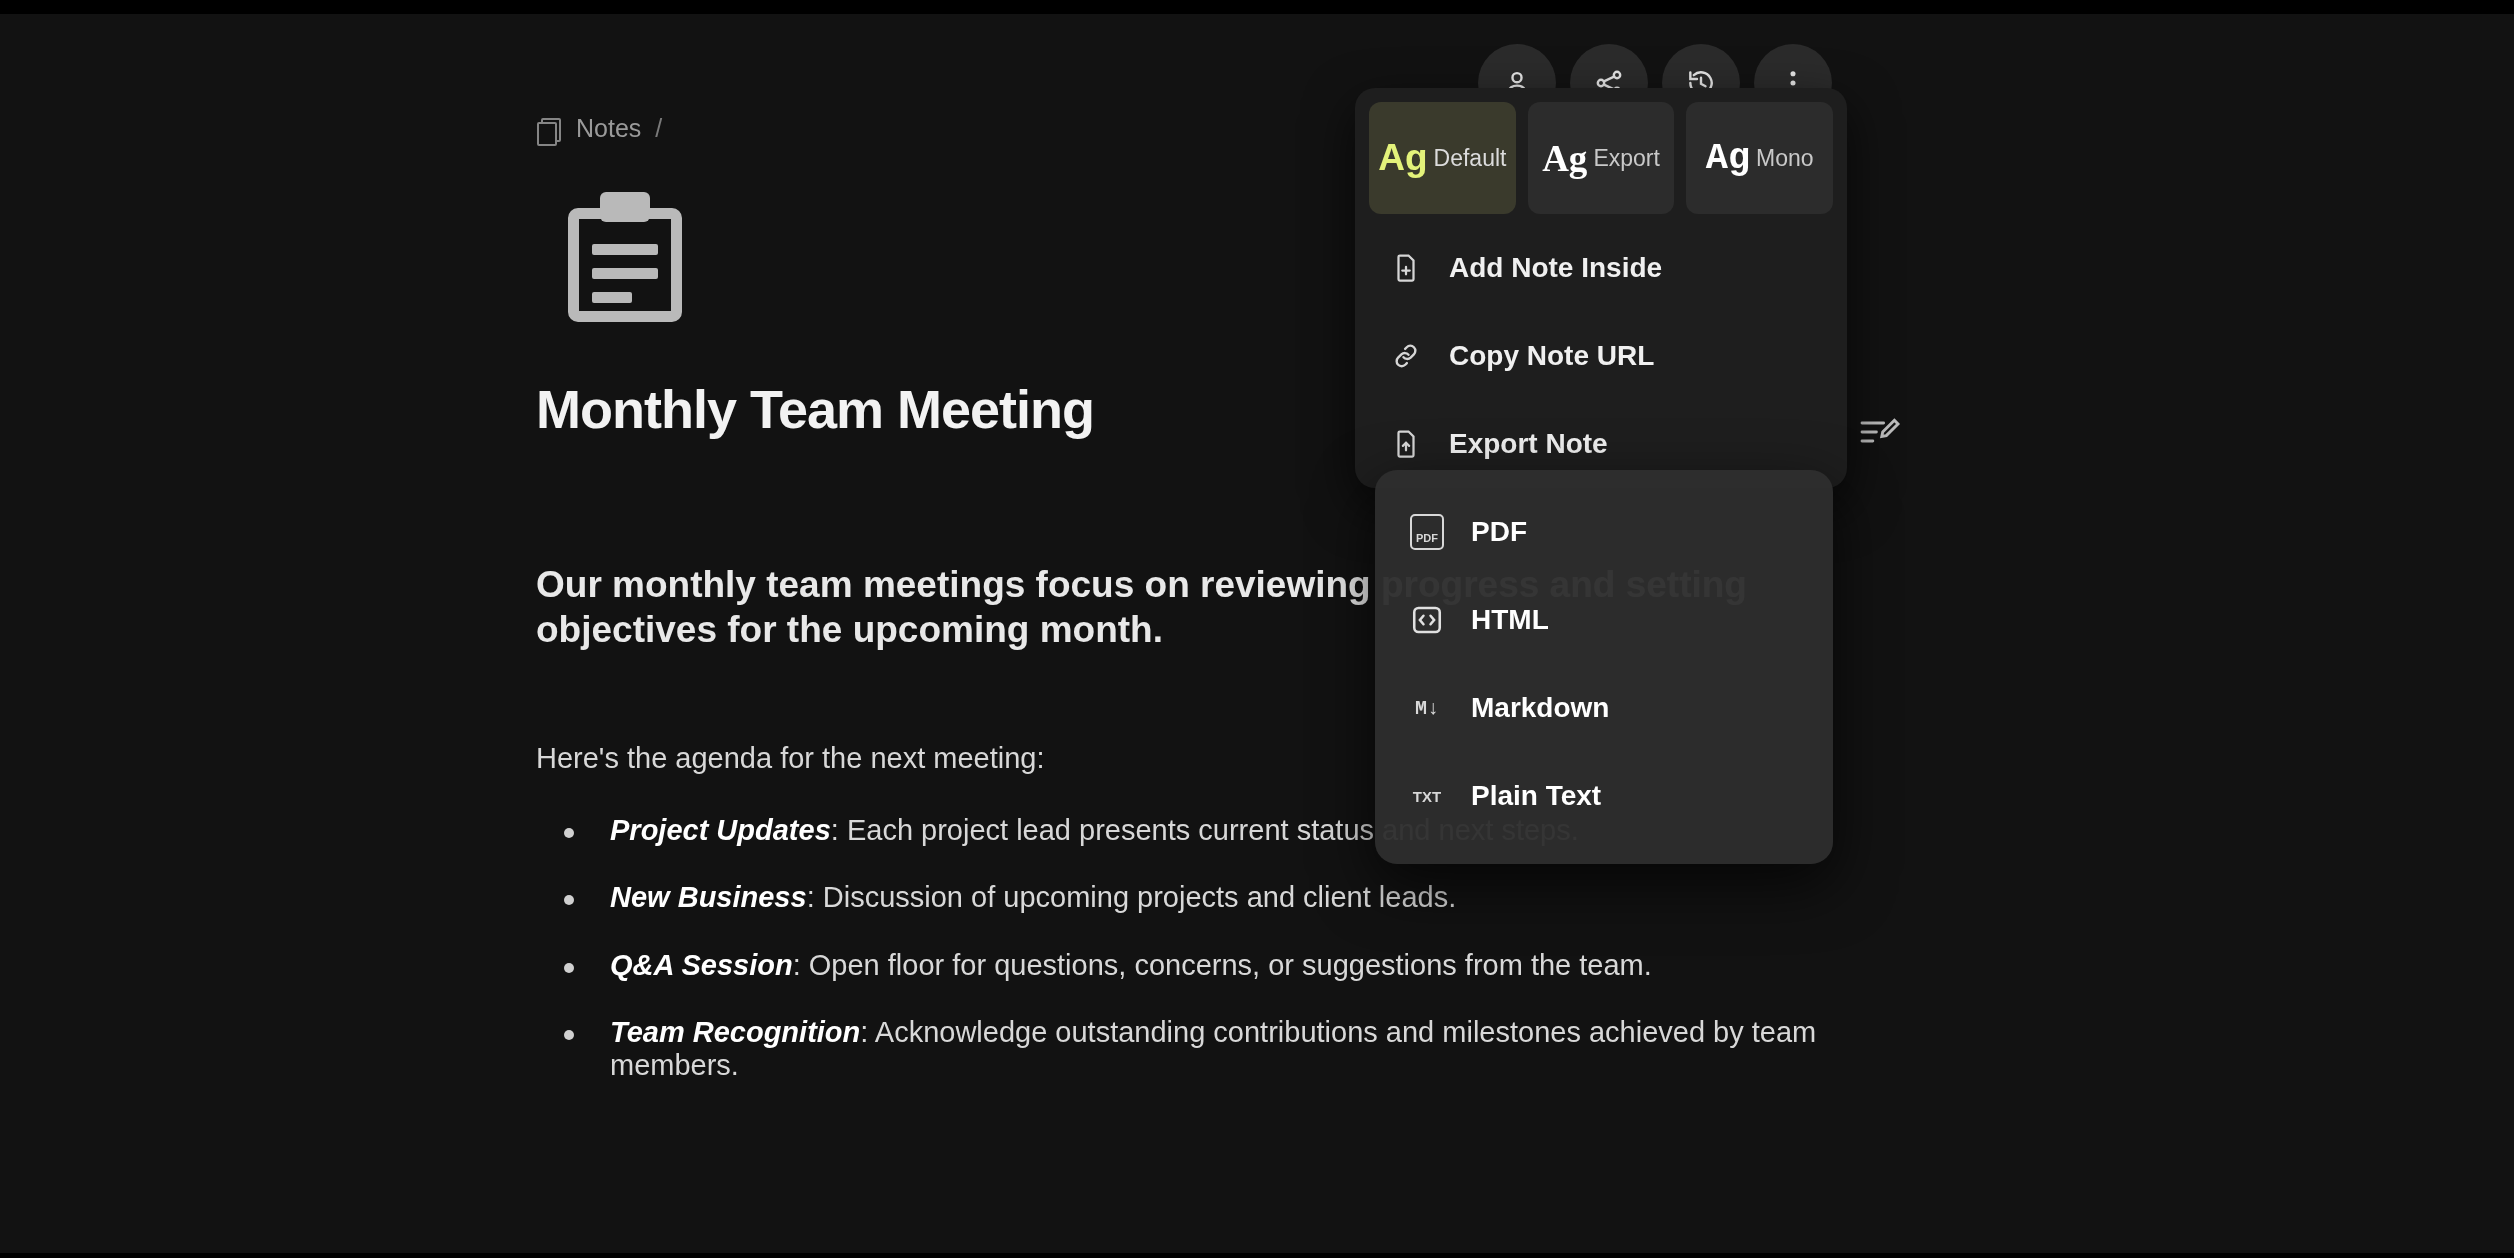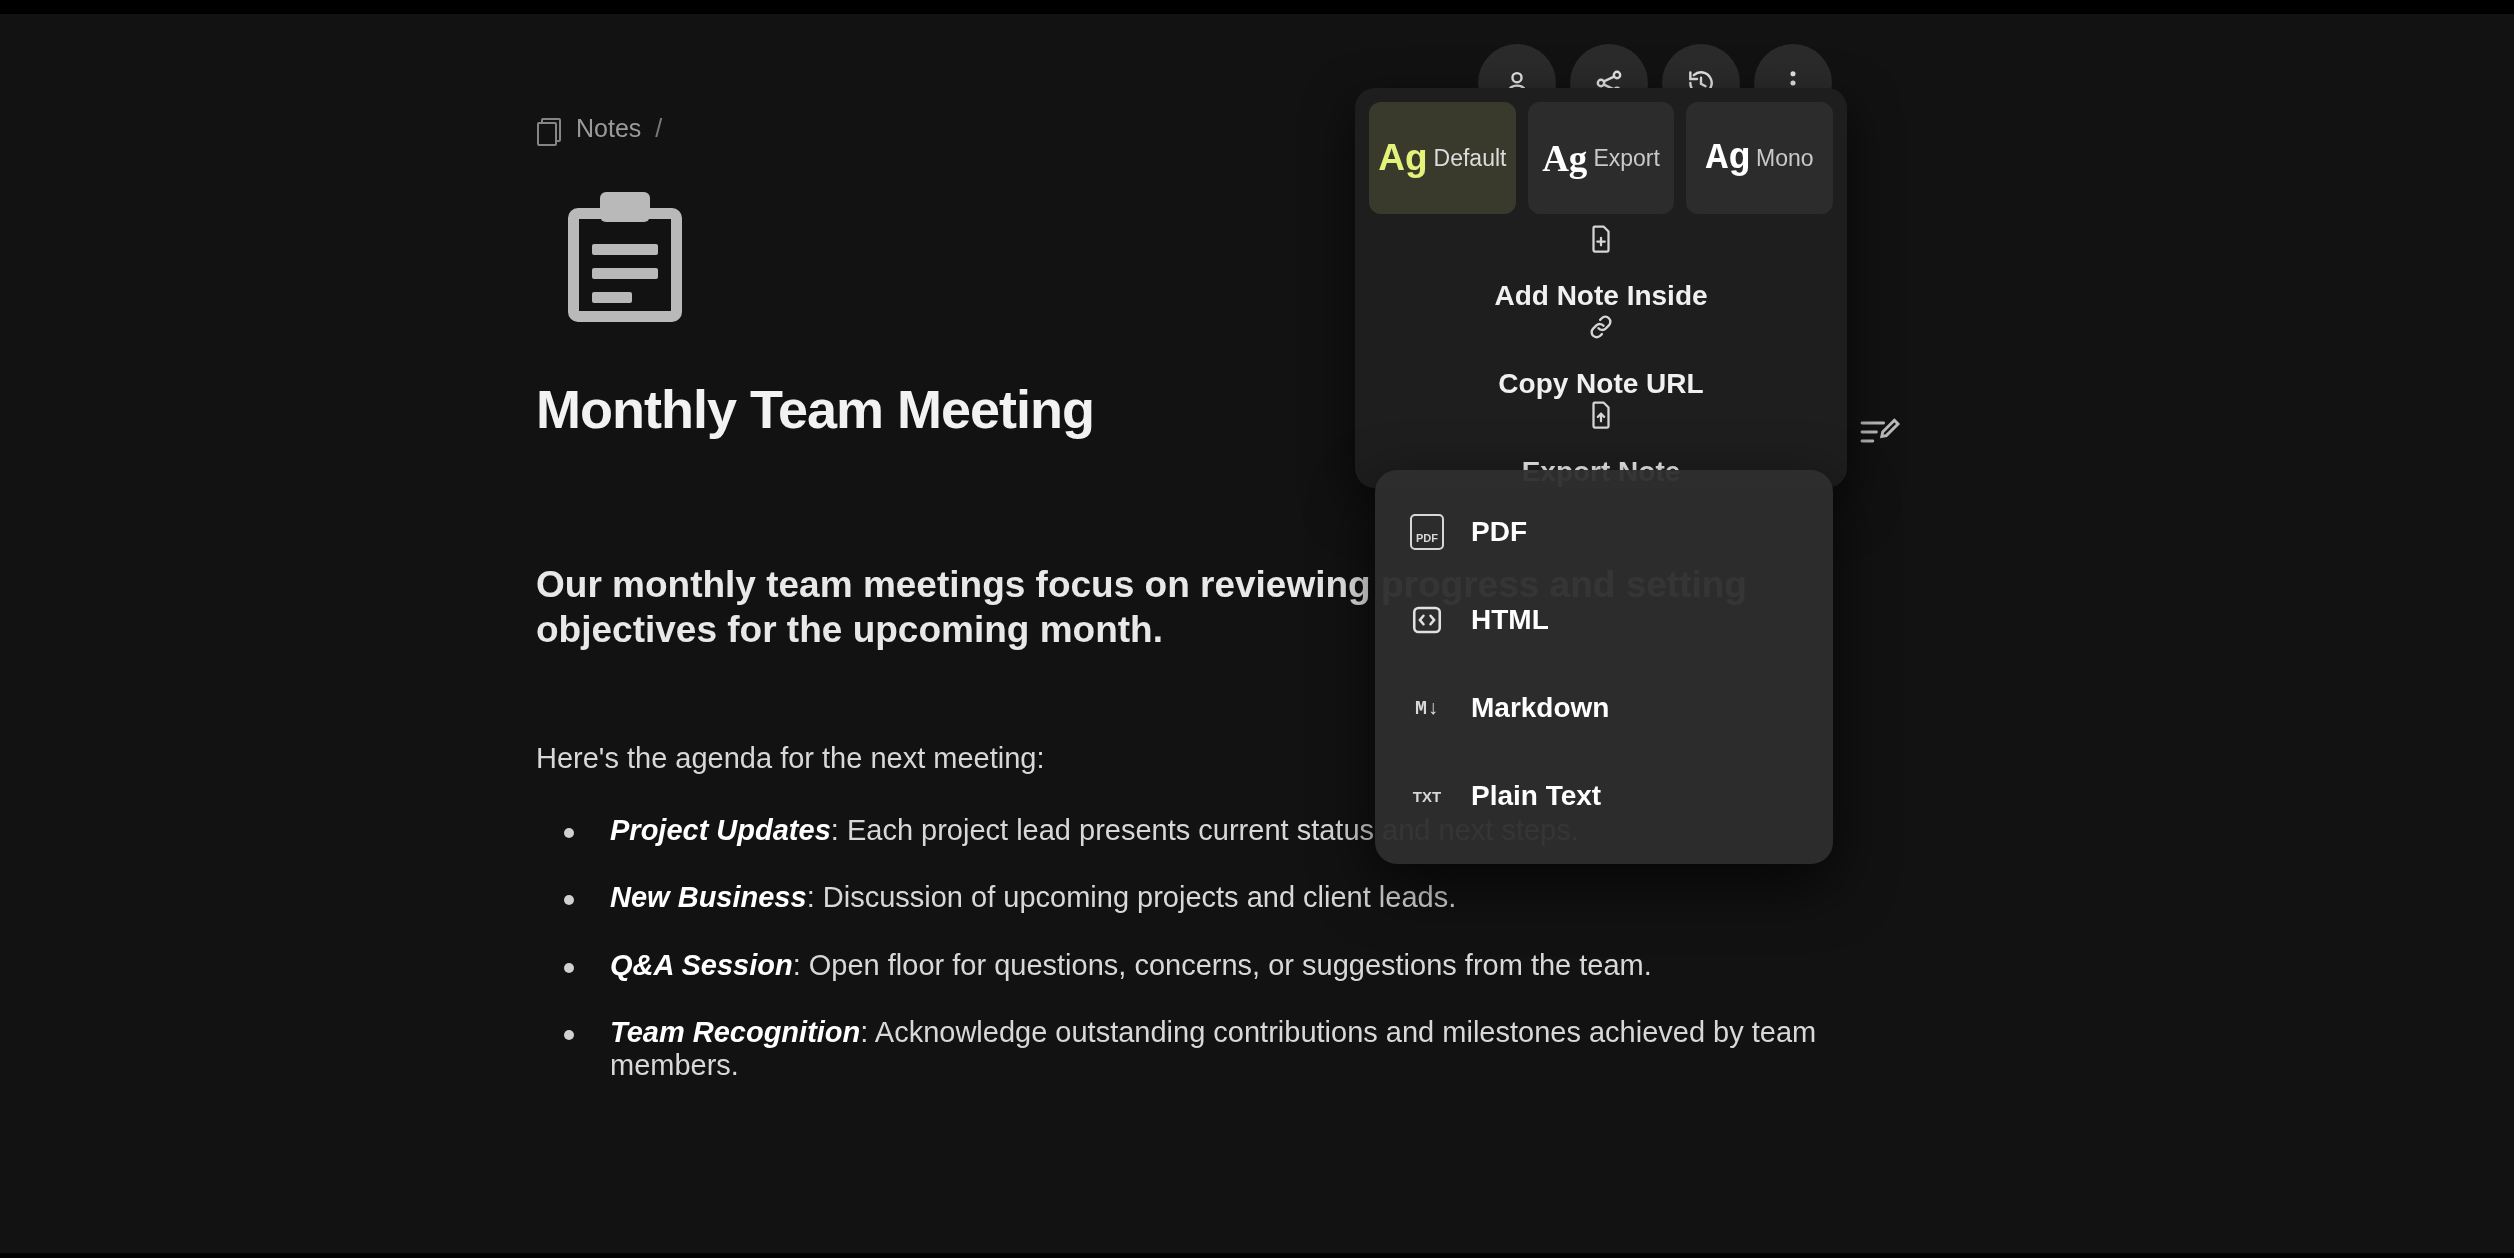--- a/index.html
+++ b/index.html
@@ -228,21 +228,20 @@
 
   .menu-item {
     display: flex;
     align-items: center;
     gap: 26px;
     height: 88px;
     padding: 0 34px;
     color: #f0f0f0;
     font-size: 28px;
     font-weight: bold;
-    flex-direction: column;
   }
   .menu-item .mi-icon {
     width: 34px;
     height: 34px;
     display: flex;
     align-items: center;
     justify-content: center;
     color: #d6d6d6;
   }
 

